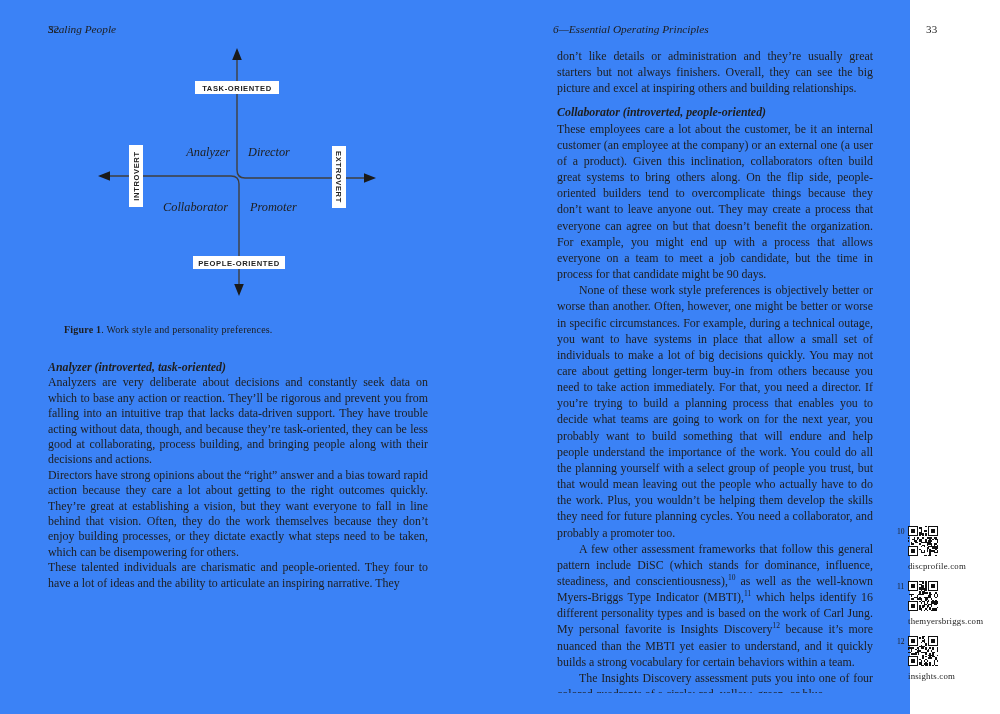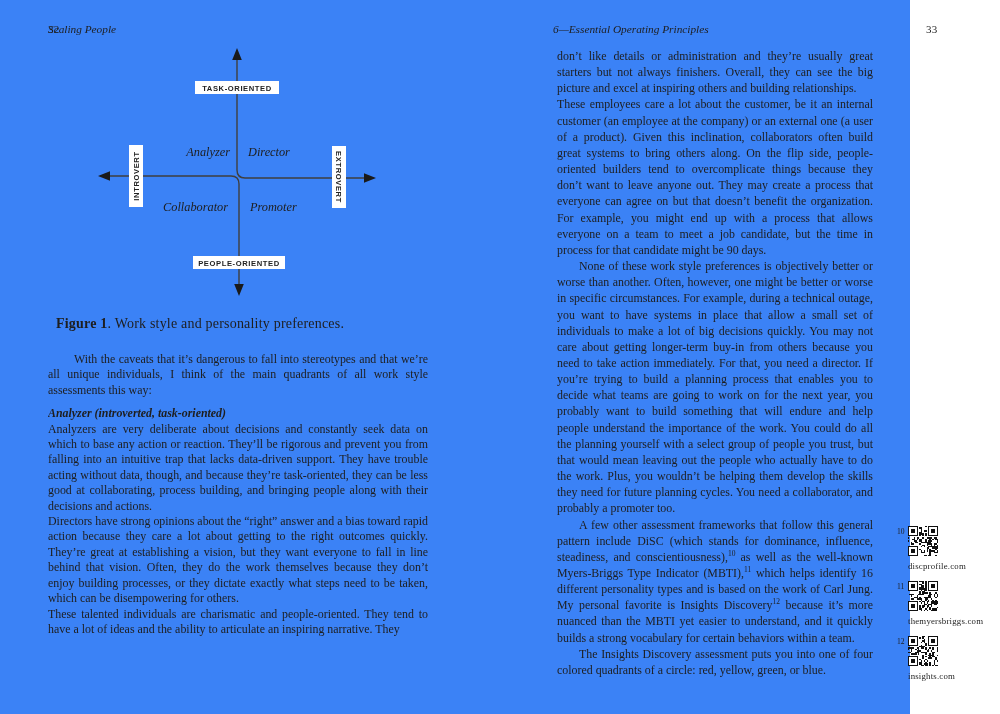--- a/index.html
+++ b/index.html
@@ -14,21 +14,21 @@
   .rh-left{left:48px;width:380px;}
   .rh-right{left:553px;}
 
   
   .figure-svg{position:absolute;left:85px;top:45px;width:320px;height:260px;}
   .axis-label{font-family:"Liberation Sans",sans-serif;font-size:7.6px;font-weight:bold;letter-spacing:.6px;fill:#222;}
   .quad-label{font-style:italic;font-size:12.3px;fill:#1e1e1e;font-family:"Liberation Serif",serif;}
   .axline{stroke:#3f3f3f;stroke-width:1.4;fill:none;}
   .ah{fill:#1a1a1a;}
 
-  .caption{position:absolute;left:48px;top:308px;font-size:14px;margin:8px;letter-spacing:.2px;}
+  .caption{position:absolute;left:48px;top:308px;font-size:10px;margin:16px;letter-spacing:.2px;}
   .caption b{letter-spacing:.2px;}
 
   
   .col{position:absolute;text-align:justify;}
   .col p{margin:0;}
   .col h3{margin:8px 0 0 0;font-size:inherit;font-style:italic;font-weight:bold;}
   .col-left{left:48px;top:352px;width:380px;font-size:11.9px;line-height:15.4px;height:345px;overflow:hidden;}
   .col-right{left:557px;top:48px;width:316px;font-size:11.9px;line-height:16.15px;height:645px;overflow:hidden;}
   .indent{text-indent:26px;}
   .col-right .indent{text-indent:22px;}
@@ -72,34 +72,34 @@
 
       <text class="quad-label" x="145" y="111" text-anchor="end">Analyzer</text>
       <text class="quad-label" x="163" y="111" text-anchor="start">Director</text>
       <text class="quad-label" x="143" y="166" text-anchor="end">Collaborator</text>
       <text class="quad-label" x="165" y="166" text-anchor="start">Promoter</text>
     </svg>
 
     <p class="caption"><b>Figure 1</b><span>. Work style and personality preferences.</span></p>
 
     <div class="col col-left">
-      <p class="indent">With the caveats that it’s dangerous to fall into stereotypes and that we’re all unique individuals, I think of the main quadrants of all work style assessments this way:</p>
       <h3>Analyzer (introverted, task-oriented)</h3>
       <p>Analyzers are very deliberate about decisions and constantly seek data on which to base any action or reaction. They’ll be rigorous and prevent you from falling into an intuitive trap that lacks data-driven support. They have trouble acting without data, though, and because they’re task-oriented, they can be less good at collaborating, process building, and bringing people along with their decisions and actions.</p>
       <p>Directors have strong opinions about the “right” answer and a bias toward rapid action because they care a lot about getting to the right outcomes quickly. They’re great at establishing a vision, but they want everyone to fall in line behind that vision. Often, they do the work themselves because they don’t enjoy building processes, or they dictate exactly what steps need to be taken, which can be disempowering for others.</p>
-      <p>These talented individuals are charismatic and people-oriented. They tend to have a lot of ideas and the ability to articulate an inspiring narrative. They</p>
+      <p>These talented individuals are charismatic and people-oriented. They four to have a lot of ideas and the ability to articulate an inspiring narrative. They</p>
     </div>
   </section>
 
   <section>
     <span class="running-head rh-right">6—Essential Operating Principles</span>
     <span class="pagenum pn-right">33</span>
 
     <div class="col col-right">
       <p>don’t like details or administration and they’re usually great starters but not always finishers. Overall, they can see the big picture and excel at inspiring others and building relationships.</p>
+      <h3>Collaborator (introverted, people-oriented)</h3>
       <p>These employees care a lot about the customer, be it an internal customer (an employee at the company) or an external one (a user of a product). Given this inclination, collaborators often build great systems to bring others along. On the flip side, people-oriented builders tend to overcomplicate things because they don’t want to leave anyone out. They may create a process that everyone can agree on but that doesn’t benefit the organization. For example, you might end up with a process that allows everyone on a team to meet a job candidate, but the time in process for that candidate might be 90 days.</p>
       <p class="indent">None of these work style preferences is objectively better or worse than another. Often, however, one might be better or worse in specific circumstances. For example, during a technical outage, you want to have systems in place that allow a small set of individuals to make a lot of big decisions quickly. You may not care about getting longer-term buy-in from others because you need to take action immediately. For that, you need a director.  If you’re trying to build a planning process that enables you to decide what teams are going to work on for the next year, you probably want to build something that will endure and help people understand the importance of the work. You could do all the planning yourself with a select group of people you trust, but that would mean leaving out the people who actually have to do the work. Plus, you wouldn’t be helping them develop the skills they need for future planning cycles. You need a collaborator, and probably a promoter too.</p>
       <p class="indent"><span>A few other assessment frameworks that follow this general pattern include DiSC (which stands for dominance, influence, steadiness, and conscientiousness),</span><sup>10</sup><span> as well as the well-known Myers-Briggs Type Indicator (MBTI),</span><sup>11</sup><span> which helps identify 16 different personality types and is based on the work of Carl Jung. My personal favorite is Insights Discovery</span><sup>12</sup><span> because it’s more nuanced than the MBTI yet easier to understand, and it quickly builds a strong vocabulary for certain behaviors within a team.</span></p>
       <p class="indent">The Insights Discovery assessment puts you into one of four colored quadrants of a circle: red, yellow, green, or blue.</p>
     </div>
 
     <div class="margin-note mn-0">
       <span class="fn-num">10</span>
       <div class="qr"><svg viewBox="0 0 21 21" width="100%" height="100%" shape-rendering="crispEdges">
             <rect x="12" y="0" width="1" height="1" fill="#111"></rect>

